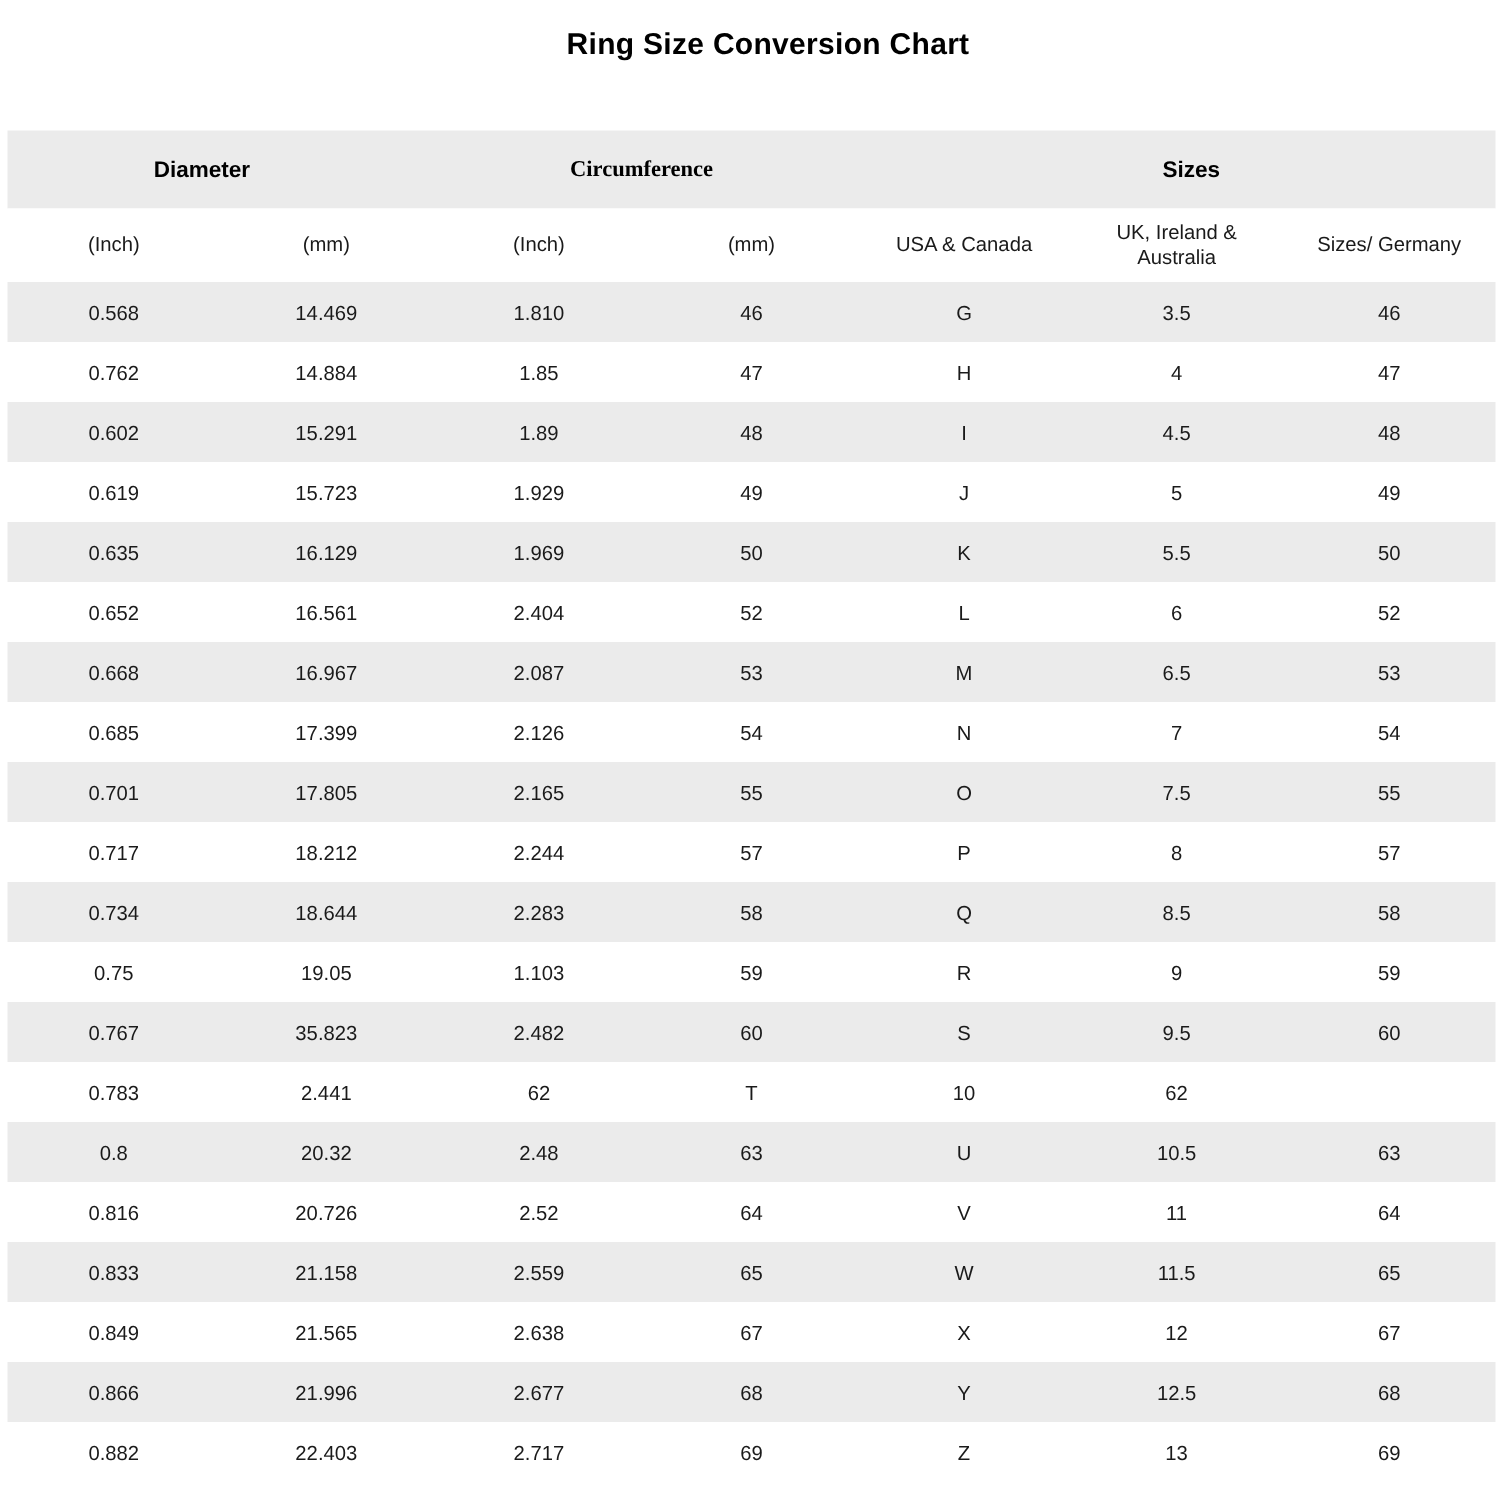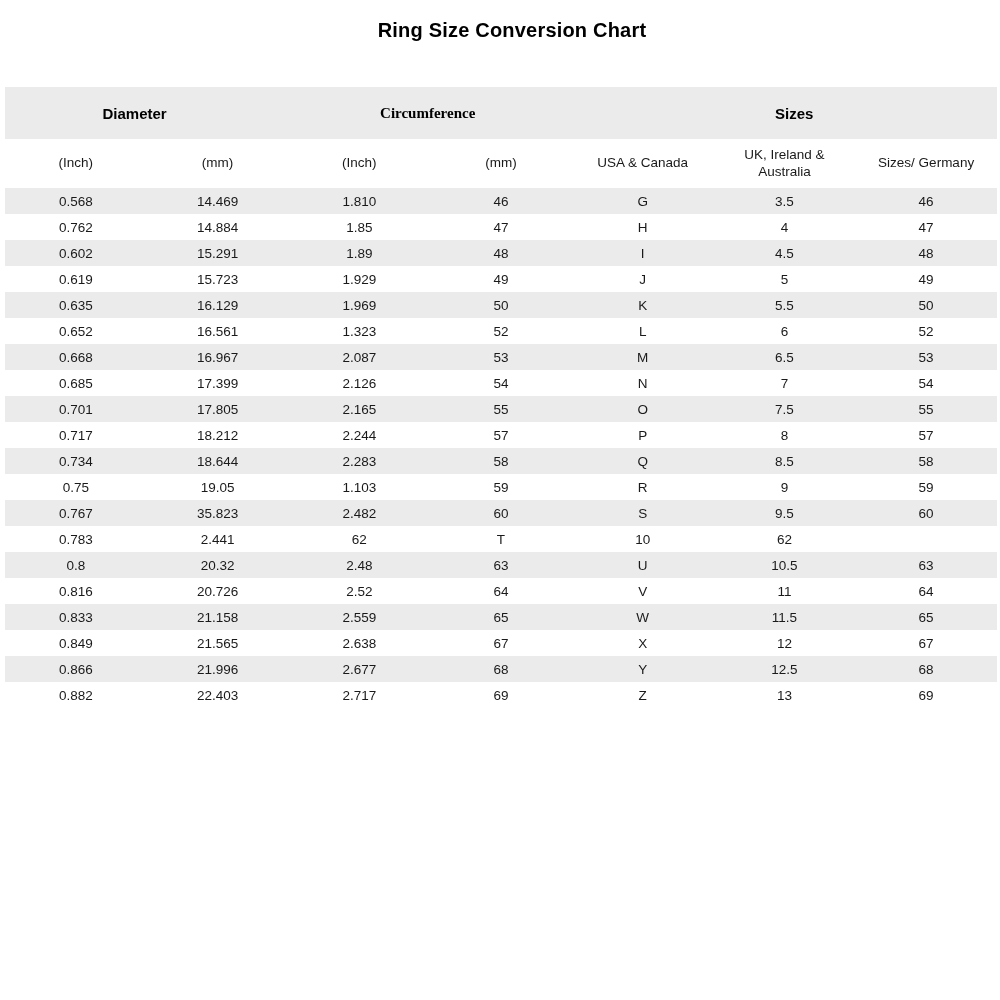--- a/index.html
+++ b/index.html
@@ -25,21 +25,21 @@
   }
   .gc-diameter { grid-column:1 / 3; }
   .gc-circumference { grid-column:3 / 5;font-family:Liberation Serif, serif; }
   .gc-sizes { grid-column:5 / 8; }
   .sub-row { height:49px; background:var(--bg); }
   .sub-cell {
     display:flex; align-items:center; justify-content:center;
     text-align:center; font-size:13.5px; line-height:1.25;
     padding:0 14px;
   }
-  .row { height:26px; }
+  .row { height:40px; }
   .row:nth-child(odd) { background:var(--stripe); }
   .row:nth-child(even) { background:var(--bg); }
   .cell {
     display:flex; align-items:center; justify-content:center;
     font-size:13.5px; text-align:center;
   }
 </style>
 </head>
 <body>
 
@@ -107,21 +107,21 @@
           <div class="cell">16.129</div>
           <div class="cell">1.969</div>
           <div class="cell">50</div>
           <div class="cell">K</div>
           <div class="cell">5.5</div>
           <div class="cell">50</div>
         </div>
         <div class="grid-row row">
           <div class="cell">0.652</div>
           <div class="cell">16.561</div>
-          <div class="cell">1.323</div>
+          <div class="cell">2.404</div>
           <div class="cell">52</div>
           <div class="cell">L</div>
           <div class="cell">6</div>
           <div class="cell">52</div>
         </div>
         <div class="grid-row row">
           <div class="cell">0.668</div>
           <div class="cell">16.967</div>
           <div class="cell">2.087</div>
           <div class="cell">53</div>

